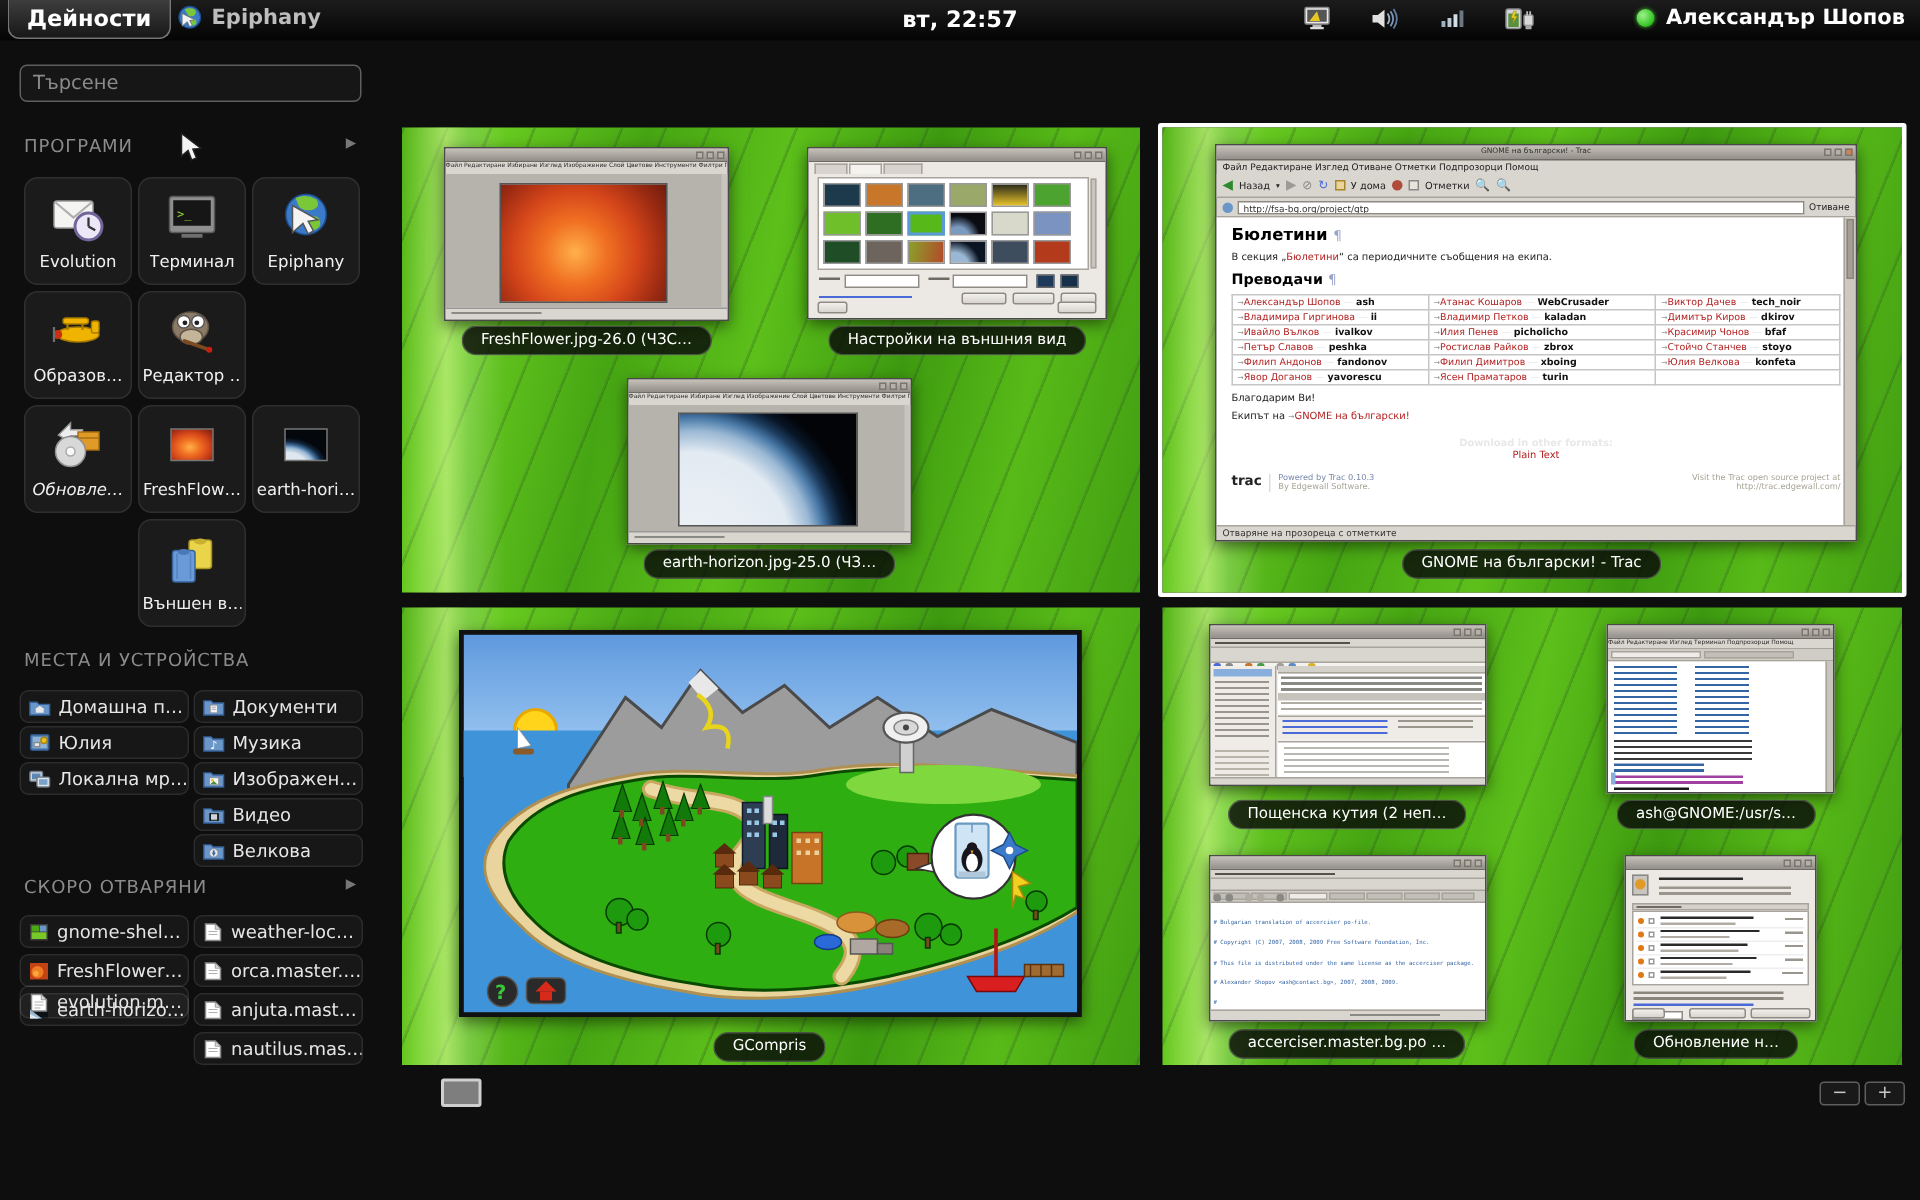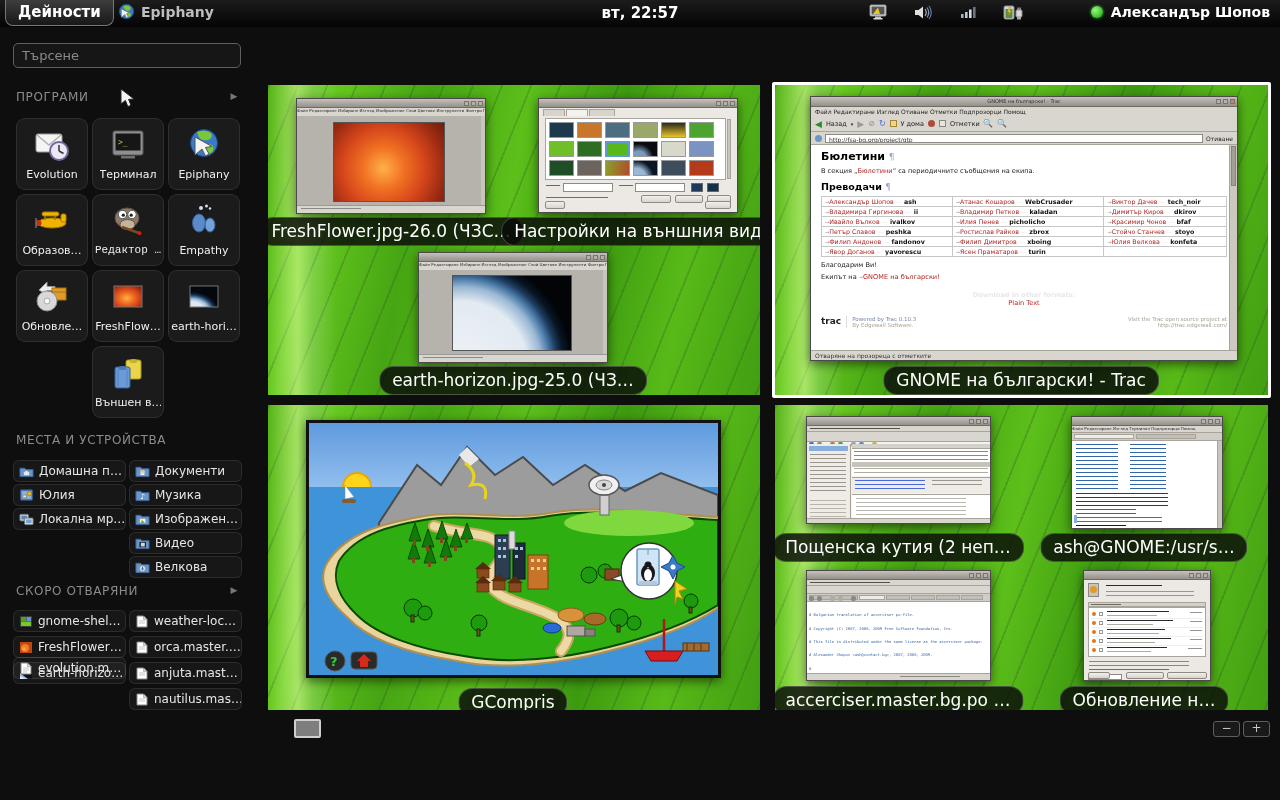--- a/index.html
+++ b/index.html
@@ -49,21 +49,21 @@
   #ws4 { left:775px; top:405px; width:493px; height:305px; }
 
   .win { position:absolute; background:#d9d6cf; border:1px solid #4a4a4a; box-shadow:0 3px 10px rgba(0,0,0,.55); overflow:hidden; }
   .tbar { height:9px; background:linear-gradient(#c6c2ba,#94908a); border-bottom:1px solid #6e6a64; position:relative; }
   .tbar .wbtns { position:absolute; right:2px; top:2px; display:flex; gap:2px; }
   .tbar .wbtns i { width:5px; height:5px; background:#b5b1a9; border:1px solid #7a766f; display:block; }
   .tbar .ttl { position:absolute; left:0; right:0; top:1px; text-align:center; font-size:5px; color:#30302c; white-space:nowrap; }
   .mrow { height:7px; overflow:hidden; }
   .t4 { font-size:8px; transform:scale(.5); transform-origin:0 0; width:200%; white-space:nowrap; color:#2a2a2a; }
   .lines { background-image:repeating-linear-gradient(180deg, var(--lc,#aaa) 0 1.5px, rgba(0,0,0,0) 1.5px 4px); position:absolute; }
-  .wlabel { position:absolute; transform:translateX(-50%); background:rgba(8,8,8,.82); color:#fff; font-size:17px;
+  .wlabel { position:absolute; transform:translateX(-50%); background:rgba(8,8,8,.82); color:#fff; font-size:10px;
     padding:3px 12px 4px 12px; border-radius:14px; border:1px solid rgba(255,255,255,.22); white-space:nowrap; z-index:5; }
 
   
   .gimp-canvas { position:absolute; left:0; right:0; top:17px; bottom:8px; background:#b6b3ac; }
   .gimp-img { position:absolute; border:1px solid #555; }
   .imgflower { background:radial-gradient(circle at 45% 58%, #ffb04a 0%, #f07022 28%, #d4451a 55%, #9a2a12 80%, #6e1d0c 100%); }
   .imgearth  { background:radial-gradient(circle at 8% 122%, #eef2f6 0%, #e2eaf2 46%, #9ab8d4 56%, #4a7aa8 62%, #1d3d60 67%, #081626 72%, #020408 78%); }
   .gimp-status { position:absolute; left:0; right:0; bottom:0; height:8px; background:#d9d6cf; border-top:1px solid #999; }
 
   
@@ -211,45 +211,35 @@
         <ellipse cx="20" cy="22" rx="14" ry="5" fill="#f0b400" stroke="#a87c00"></ellipse>
         <rect x="10" y="11" width="17" height="4" rx="2" fill="#f0b400" stroke="#a87c00"></rect>
         <line x1="13" y1="15" x2="13" y2="19" stroke="#a87c00" stroke-width="1.5"></line>
         <line x1="23" y1="15" x2="23" y2="19" stroke="#a87c00" stroke-width="1.5"></line>
         <rect x="29" y="13" width="5" height="8" rx="1.5" fill="#f0b400" stroke="#a87c00"></rect>
         <circle cx="6.5" cy="22" r="3" fill="#c83010"></circle>
         <line x1="4" y1="17" x2="4" y2="27" stroke="#6e6e6e" stroke-width="1.5"></line>
       </svg>
       <div class="lbl">Образов…</div>
     </div>
-    <div class="tile" style="left:92px; top:167px;font-family:Liberation Mono, monospace;">
+    <div class="tile" style="left:92px; top:167px;">
       <svg width="42" height="40" viewBox="0 0 40 40">
         <ellipse cx="19" cy="17" rx="12" ry="10" fill="#8a7a66" stroke="#5e5244"></ellipse>
         <circle cx="14.5" cy="13.5" r="4.2" fill="#fff" stroke="#555"></circle>
         <circle cx="24" cy="13.5" r="4.2" fill="#fff" stroke="#555"></circle>
         <circle cx="15.3" cy="14.2" r="1.6" fill="#222"></circle>
         <circle cx="23.2" cy="14.2" r="1.6" fill="#222"></circle>
         <ellipse cx="19.5" cy="23.5" rx="7.5" ry="5" fill="#c4b49a" stroke="#5e5244"></ellipse>
         <line x1="14" y1="26" x2="31" y2="32" stroke="#7a4a20" stroke-width="2.5"></line>
         <circle cx="31.5" cy="32.2" r="2" fill="#c82010"></circle>
       </svg>
       <div class="lbl">Редактор …</div>
     </div>
-    <div class="tile" style="left:168px; top:167px;">
-      <svg width="42" height="40" viewBox="0 0 40 40">
-        <circle cx="17" cy="7" r="2" fill="#cfe0f0"></circle>
-        <circle cx="22.5" cy="5" r="1.5" fill="#cfe0f0"></circle>
-        <circle cx="26" cy="7.5" r="1.2" fill="#cfe0f0"></circle>
-        <ellipse cx="15" cy="22" rx="6.5" ry="9" fill="#5a8ac8" stroke="#33609a"></ellipse>
-        <ellipse cx="26" cy="24" rx="5" ry="7" fill="#74a2d8" stroke="#33609a"></ellipse>
-      </svg>
-      <div class="lbl">Empathy</div>
-    </div>
-
-    <div class="tile" style="left:16px; top:243px;">
+
+    <div class="tile" style="left:16px; top:243px;font-style:italic;">
       <svg width="42" height="40" viewBox="0 0 40 40">
         <polygon points="7,13 15,5 15,9.5 23,9.5 23,13.5 15,13.5 15,18" fill="#eee" stroke="#999"></polygon>
         <rect x="20" y="11" width="14" height="12" fill="#e09a28" stroke="#a87010"></rect>
         <line x1="20" y1="15" x2="34" y2="15" stroke="#a87010"></line>
         <circle cx="15" cy="24" r="10" fill="#d8d8d8" stroke="#8f8f8f"></circle>
         <circle cx="15" cy="24" r="3" fill="#f8f8f8" stroke="#aaa"></circle>
       </svg>
       <div class="lbl">Обновле…</div>
     </div>
     <div class="tile" style="left:92px; top:243px;">

